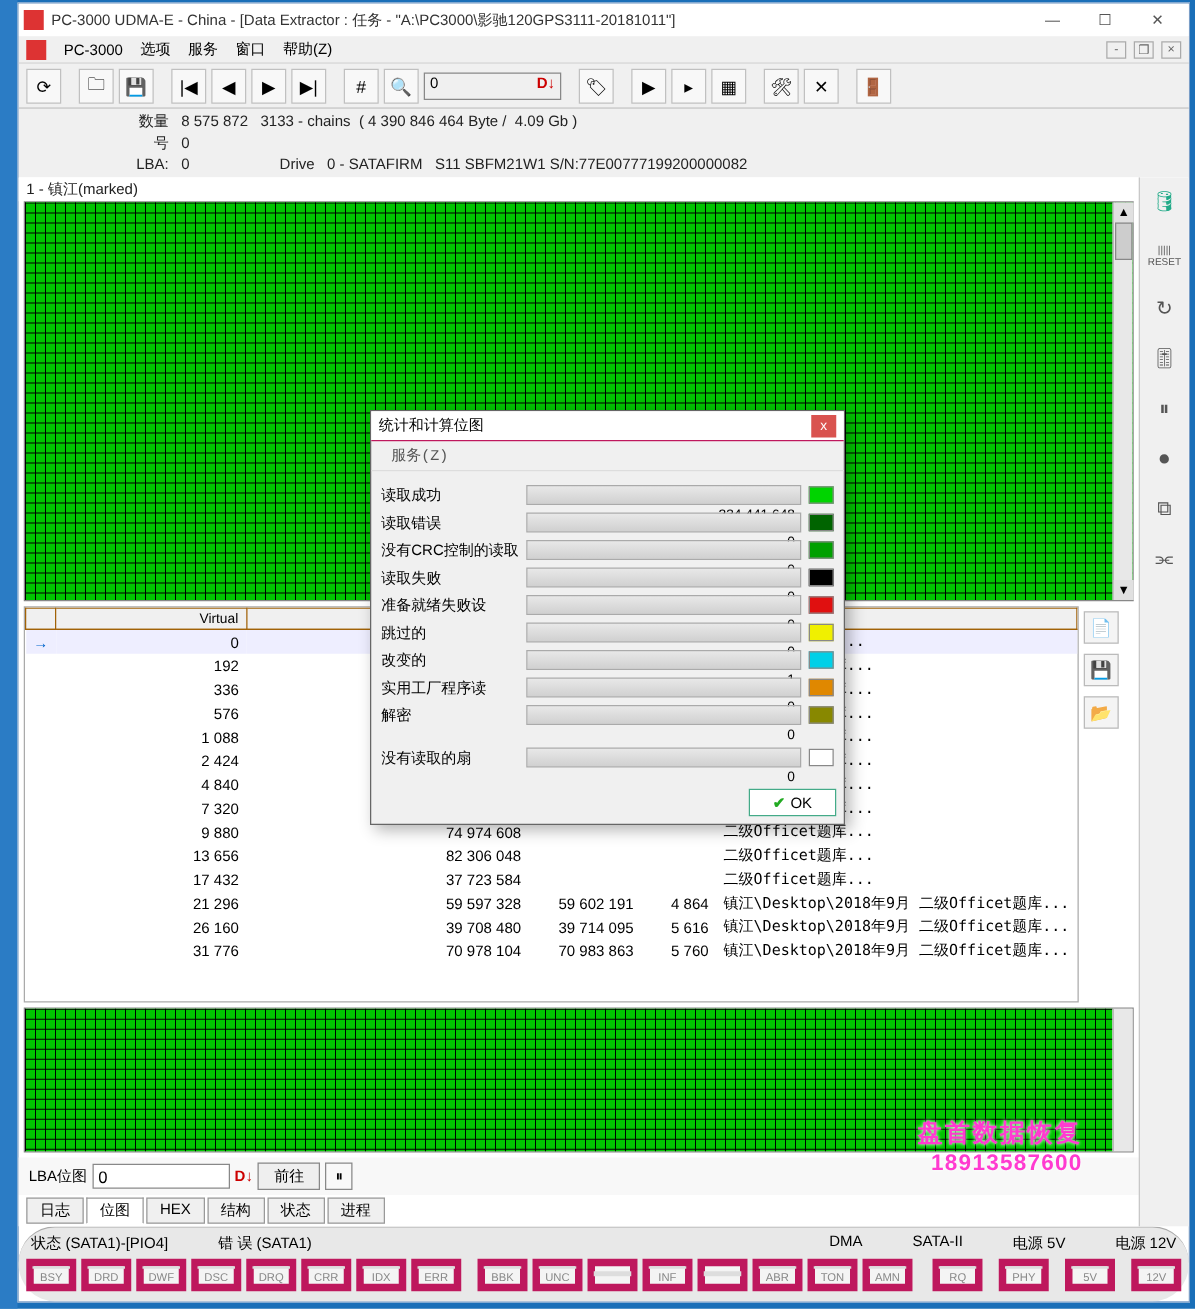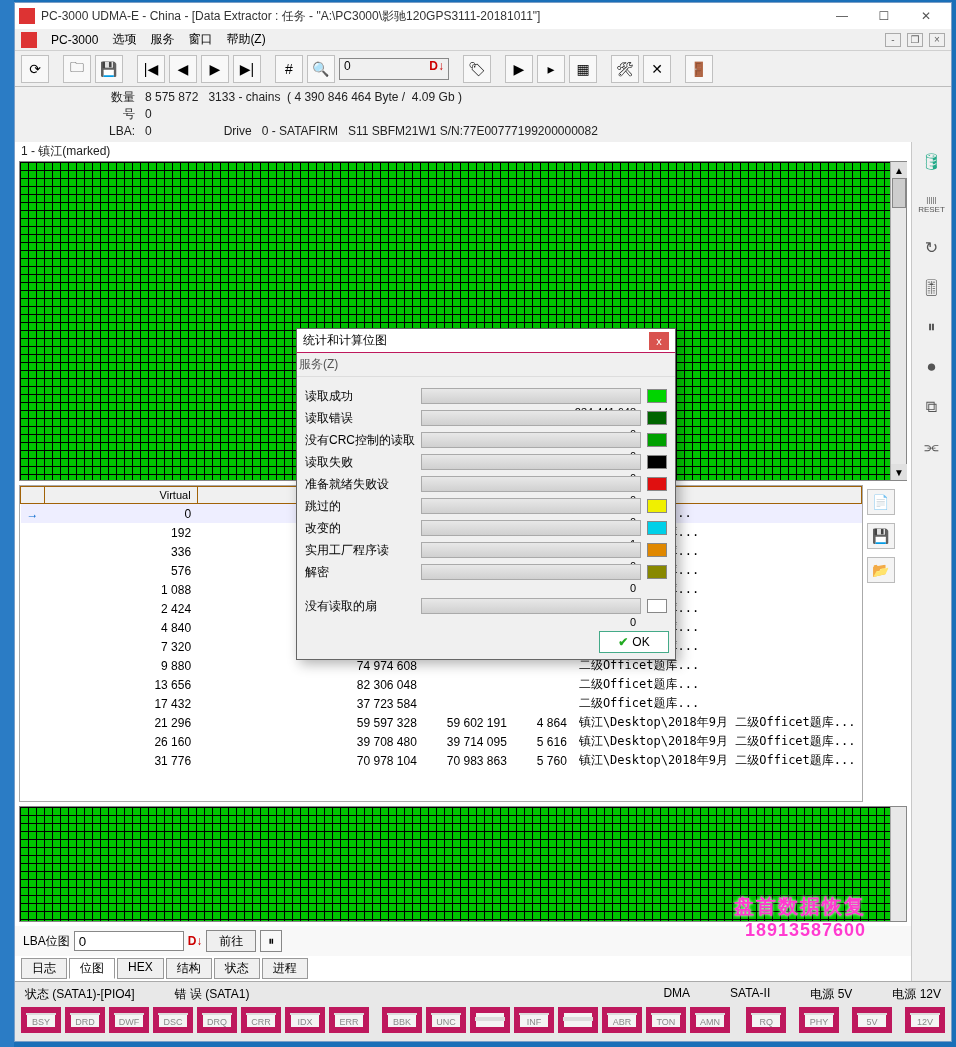--- a/index.html
+++ b/index.html
@@ -81,33 +81,33 @@
 .lba-row input { width:110px; height:20px; border:1px solid #888; padding:0 4px; }
 .lba-row button { height:22px; padding:0 12px; border:1px solid #888; background:#efefef; cursor:pointer; font-size:12px; }
 .lba-row .pause { width:22px; height:22px; border:1px solid #888; display:flex;align-items:center;justify-content:center; }
 
 
 .tabs-row { display:flex; gap:2px; padding: 2px 6px; background:#fff; }
 .tab { padding: 1px 10px; border:1px solid #999; background:#f0f0f0; font-size:12px; cursor:pointer; }
 .tab.active { background:#fff; border-bottom-color:#fff; }
 
 
-.status-strip { background:#e8e8e8; border-top:1px solid #aaa; padding: 2px 4px 6px 4px; }
+.status-strip { background:#e8e8e8; border-top:1px solid #aaa; padding: 2px 4px 6px 4px; border-radius: 29px; }
 .status-top { display:flex; gap:40px; font-size:12px; padding: 2px 6px; }
 .status-leds { display:flex; gap:4px; padding: 2px 2px; flex-wrap:nowrap; }
 .led-group { display:flex; gap:4px; align-items:center; }
 .led { width:40px; height:26px; background:#f4f4f4; border:6px solid #be185d; display:flex; flex-direction:column; align-items:center; justify-content:center; font-size:9px; color:#888; }
 .led .bar { width:30px; height:4px; background:#ddd; margin-bottom:2px; }
 .vgap { width:18px; }
 
 
 .modal { position:absolute; left:296px; top:328px; width:380px; background:#f0f0f0; border:1px solid #666; box-shadow: 4px 4px 12px rgba(0,0,0,.3); z-index: 50; }
 .modal .m-title { background:#fff; height:24px; display:flex; align-items:center; padding:0 6px; font-size:12px; border-bottom:1px solid #be185d; }
 .modal .m-title .close { margin-left:auto; width:20px; height:18px; background:#d9534f; color:#fff; display:flex;align-items:center;justify-content:center; font-size:11px; cursor:pointer; }
-.modal .m-menu { padding: 3px 2px; font-size:12px; color:#555; border-bottom:1px solid #ddd; }
+.modal .m-menu { padding: 3px 16px; font-size:12px; color:#555; border-bottom:1px solid #ddd;font-family:Liberation Mono, monospace; }
 .modal .m-body { padding: 8px; }
 .stat-row { display:flex; align-items:center; height:22px; gap:6px; }
 .stat-row .slabel { width:110px; font-size:12px; }
 .stat-row .sbar { flex:1; height:16px; background:linear-gradient(#e8e8e8,#d0d0d0); border:1px solid #aaa; position:relative; }
 .stat-row .sbar .sval { position:absolute; right:4px; top:16px; font-size:11px; line-height:14px; }
 .stat-row .swatch { width:20px; height:14px; border:1px solid #888; }
 .modal .m-foot { padding: 6px; display:flex; justify-content:flex-end; }
 .modal .okbtn { width:70px; height:22px; border:1px solid #4a8; background:#fff; display:flex; align-items:center; justify-content:center; gap:4px; font-size:12px; cursor:pointer; }
 .modal .okbtn .chk { color:#2a2; font-weight:bold; }
 

